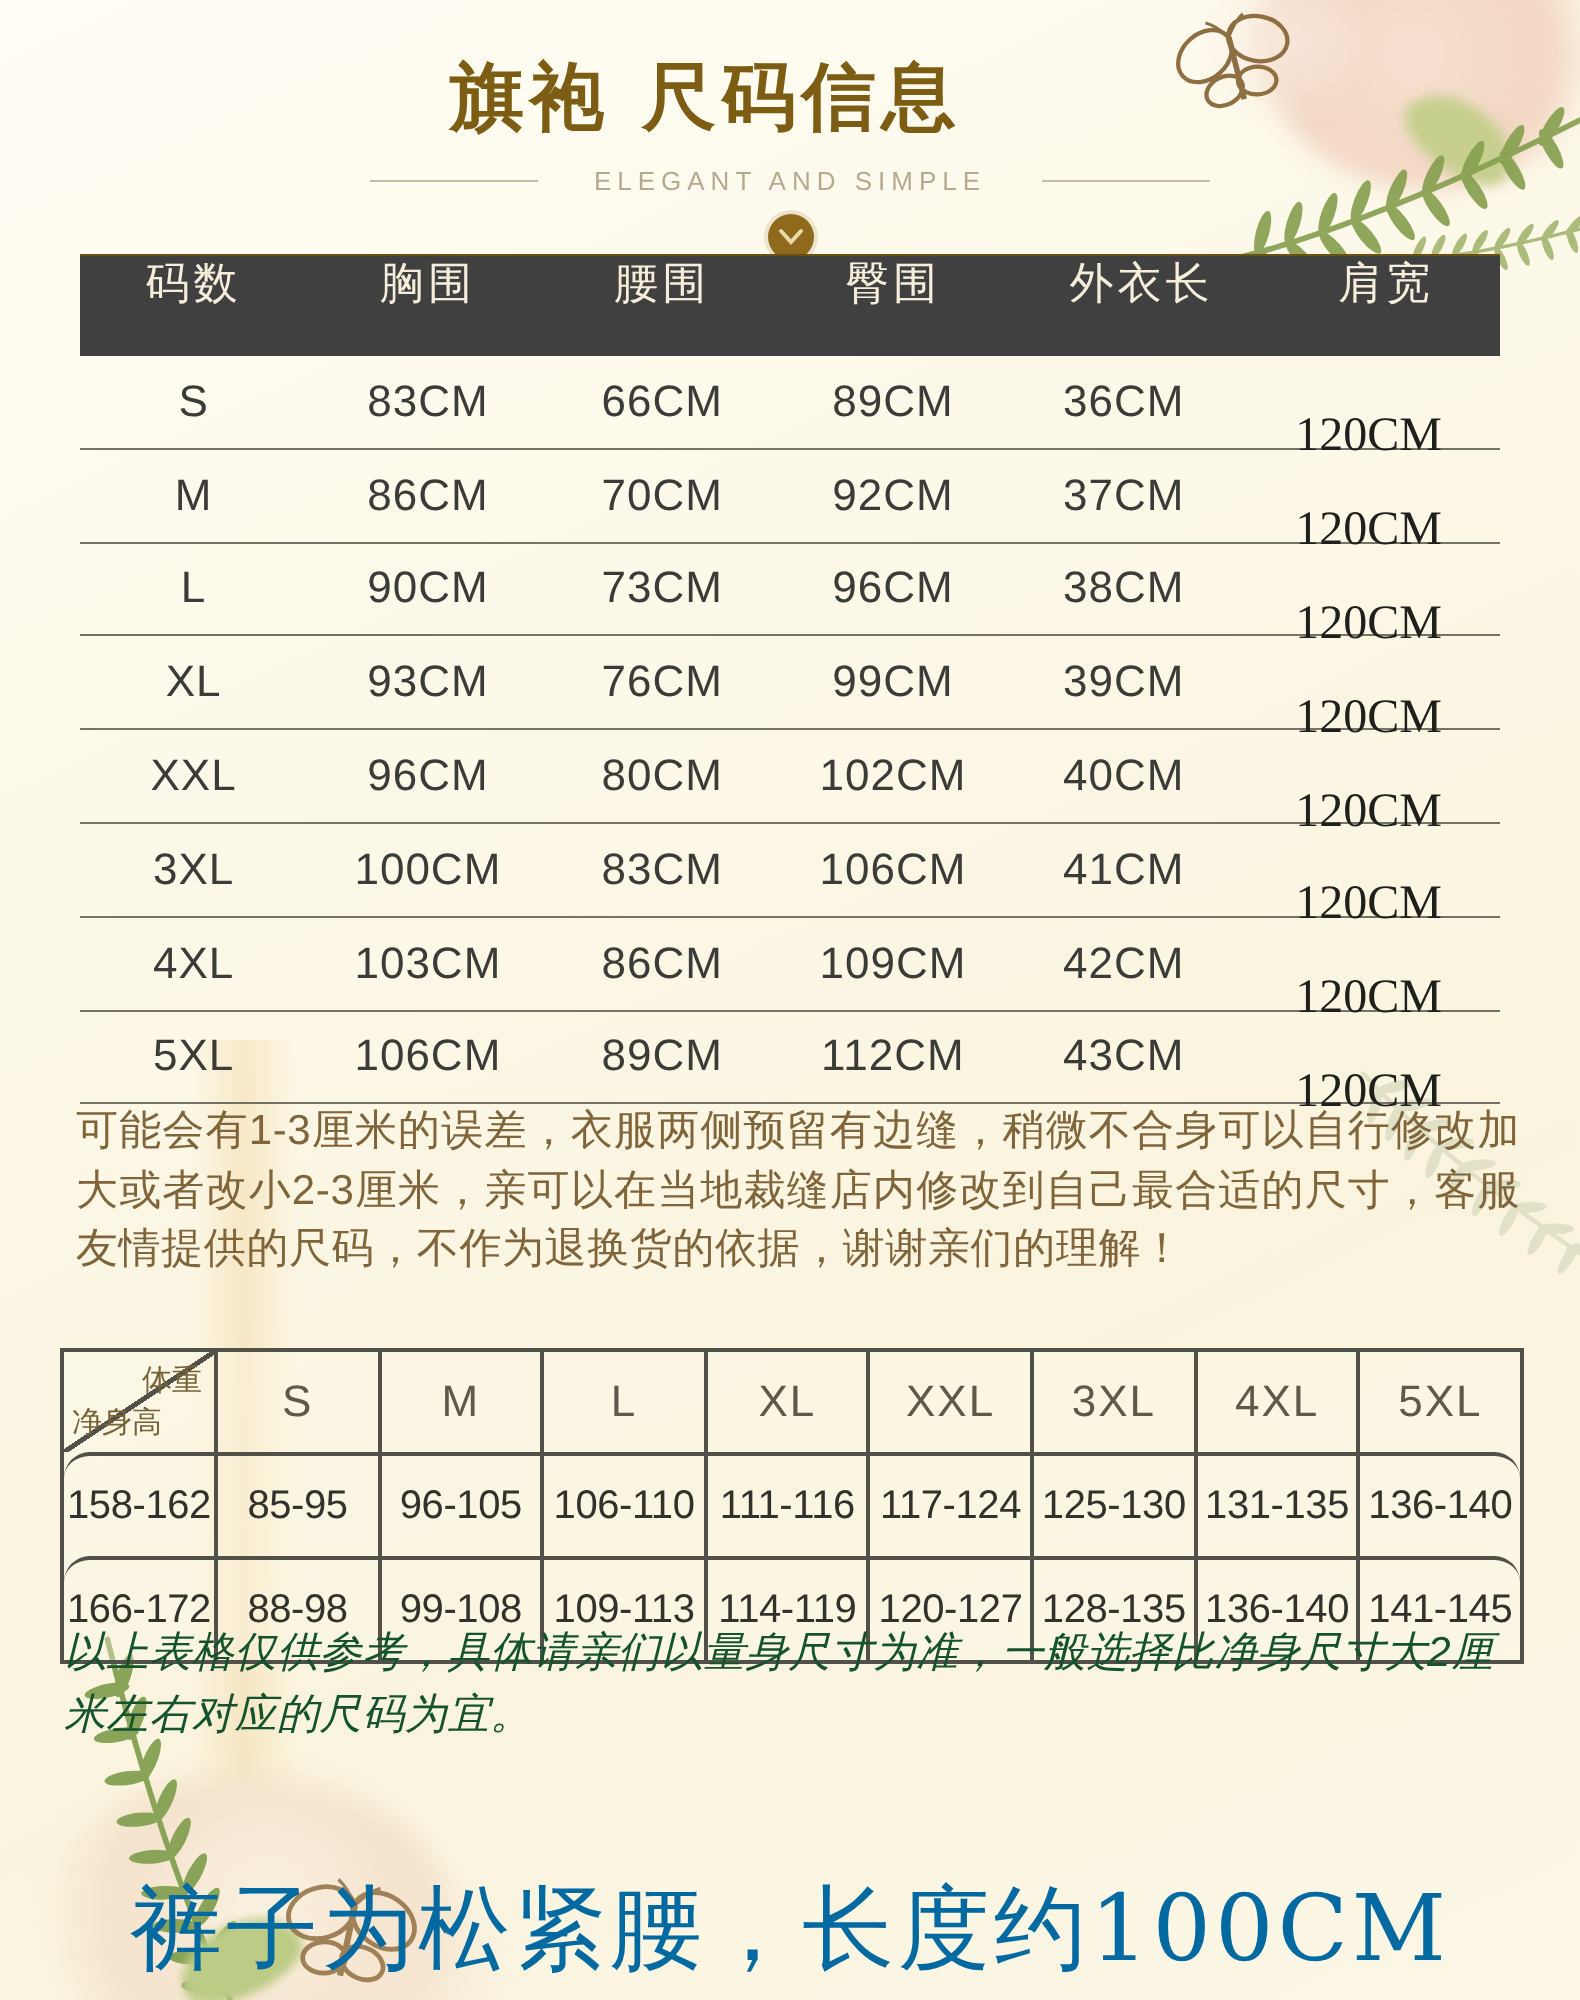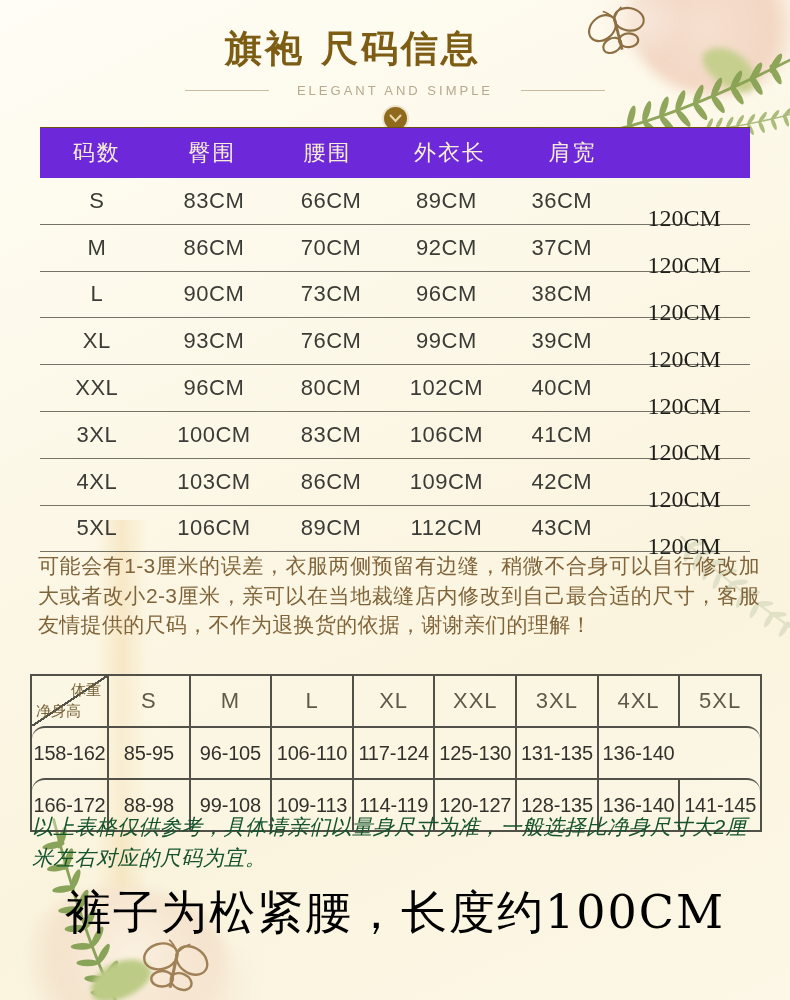--- a/index.html
+++ b/index.html
@@ -31,36 +31,36 @@
   .hdr{position:absolute;top:24px;left:0;width:100%;text-align:center;z-index:2;}
   .title{position:relative;left:-42px;font-family:"DejaVu Serif","Liberation Serif",serif;font-weight:bold;
     font-size:37px;color:#7c5d13;letter-spacing:3px;}
   .sub{margin-top:9px;display:flex;align-items:center;justify-content:center;gap:28px;}
   .sub .line{width:84px;height:1px;background:#c9bca0;}
   .sub .subtext{color:#b6a98e;font-size:13px;letter-spacing:3px;}
   .badge{width:23px;height:23px;border-radius:50%;background:#8f6a1d;margin:9px auto 0;
     display:flex;align-items:center;justify-content:center;box-shadow:0 0 0 2px rgba(143,106,29,.15);}
   
   .t1{position:absolute;left:40px;top:127px;width:710px;z-index:2;}
-  .t1-head{display:flex;align-items:center;height:51px;background:#6d28d9;color:#f6eedb;
+  .t1-head{display:flex;height:51px;background:#404040;color:#f6eedb;
     font-size:22px;letter-spacing:2px;box-shadow:0 1px 0 #6d5010 inset;}
   .t1 .row{display:flex;align-items:center;height:45.8px;border-bottom:1px solid rgba(82,80,70,.8);}
   .t1 .cell{text-align:center;}
   .t1 .c0{width:16%;}  .t1 .c1{width:17%;}  .t1 .c2{width:16%;}
   .t1 .c3{width:16.5%;}.t1 .c4{width:16%;}  .t1 .c5{width:18.5%;}
   .t1 .row .c0{font-size:20px;color:#4a4a46;}
   .t1 .row .cell{font-size:22px;color:#3b3b37;letter-spacing:.5px;}
   .t1 .row .c5{font-family:"Liberation Serif","DejaVu Serif",serif;font-size:24px;color:#1f1f1c;letter-spacing:0;margin-top:36px;}
   
   .disc{position:absolute;left:38px;top:551px;width:722px;z-index:2;
     font-size:21px;line-height:29.5px;color:#80643a;text-align:justify;letter-spacing:.3px;}
   .note{position:absolute;left:32px;top:811px;width:732px;z-index:2;
     font-size:21px;line-height:31px;color:#14532d;letter-spacing:.3px;font-style:italic;}
-  .foot{position:absolute;left:0;top:882px;width:100%;text-align:center;z-index:2;
-    font-family:"DejaVu Serif","Liberation Serif",serif;font-size:46px;color:#000000;letter-spacing:2px;}
+  .foot{position:absolute;left:0;top:934px;width:100%;text-align:center;z-index:2;
+    font-family:"DejaVu Serif","Liberation Serif",serif;font-size:46px;color:#0369a1;letter-spacing:2px;}
   
   .t2{position:absolute;left:30px;top:674px;width:732px;z-index:2;
     border:2px solid #51514a;box-sizing:border-box;background:rgba(253,249,233,.35);}
   .t2 .hrow,.t2 .row{display:flex;border-radius:13px;}
   .t2 .hrow{height:50px;}
   .t2 .row{height:50px;border-top:2px solid #51514a;}
   .t2 .cell,.t2 .corner{box-sizing:border-box;border-left:2px solid #51514a;
     display:flex;align-items:center;justify-content:center;}
   .t2 .corner,.t2 .c0{width:10.3%;border-left:none;}
   .t2 .c1,.t2 .c2,.t2 .c3,.t2 .c4,.t2 .c5,.t2 .c6,.t2 .c7,.t2 .c8{width:11.2125%;}
@@ -146,22 +146,23 @@
   <div class="badge">
     <svg width="13" height="9" viewBox="0 0 13 9">
         <polyline points="1.5,1.5 6.5,7 11.5,1.5" fill="none" stroke="#ead9a9" stroke-width="2" stroke-linecap="round"></polyline>
       </svg>
   </div>
 </div>
 
 <div class="t1">
   <div class="t1-head">
       <span class="cell c0">码数</span>
+      <span class="cell c1">胸围</span>
+      <span class="cell c2">腰围</span>
       <span class="cell c3">臀围</span>
-      <span class="cell c2">腰围</span>
       <span class="cell c5">外衣长</span>
       <span class="cell c4">肩宽</span>
     </div>
   <div class="t1-body">
       <div class="row">
         <span class="cell c0">S</span>
         <span class="cell c1">83CM</span>
         <span class="cell c2">66CM</span>
         <span class="cell c3">89CM</span>
         <span class="cell c4">36CM</span>
@@ -242,20 +243,21 @@
       <span class="cell c6">3XL</span>
       <span class="cell c7">4XL</span>
       <span class="cell c8">5XL</span>
     </div>
   <div>
       <div class="row">
         <span class="cell c0">158-162</span>
         <span class="cell c1">85-95</span>
         <span class="cell c2">96-105</span>
         <span class="cell c3">106-110</span>
+        <span class="cell c4">111-116</span>
         <span class="cell c5">117-124</span>
         <span class="cell c6">125-130</span>
         <span class="cell c7">131-135</span>
         <span class="cell c8">136-140</span>
       </div>
       <div class="row">
         <span class="cell c0">166-172</span>
         <span class="cell c1">88-98</span>
         <span class="cell c2">99-108</span>
         <span class="cell c3">109-113</span>

